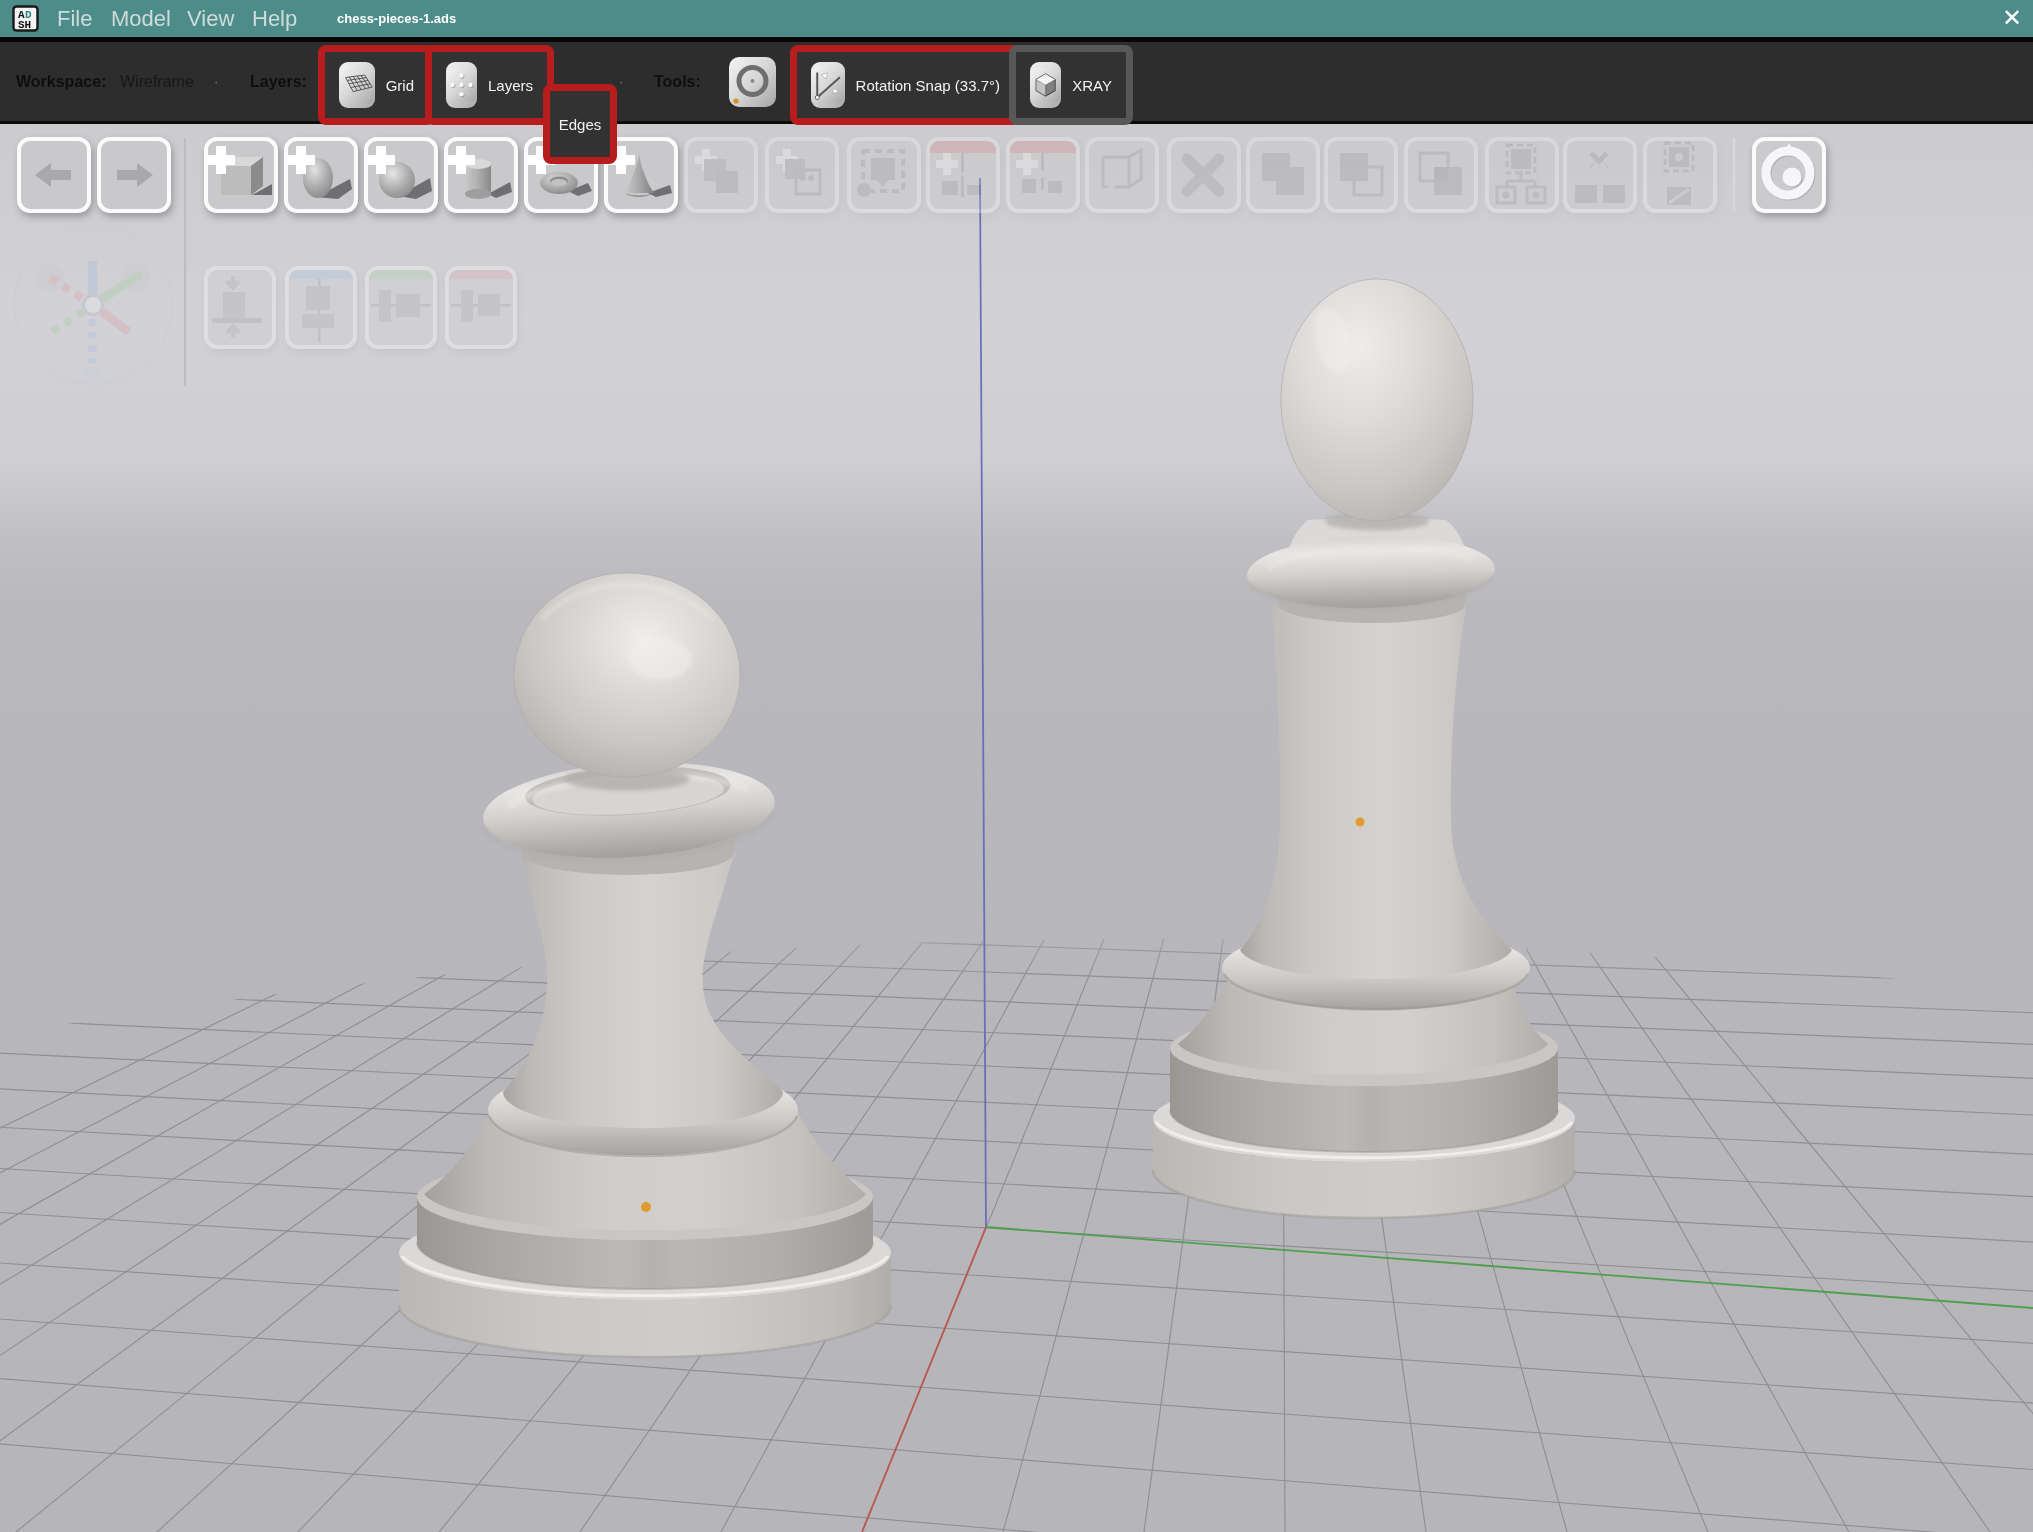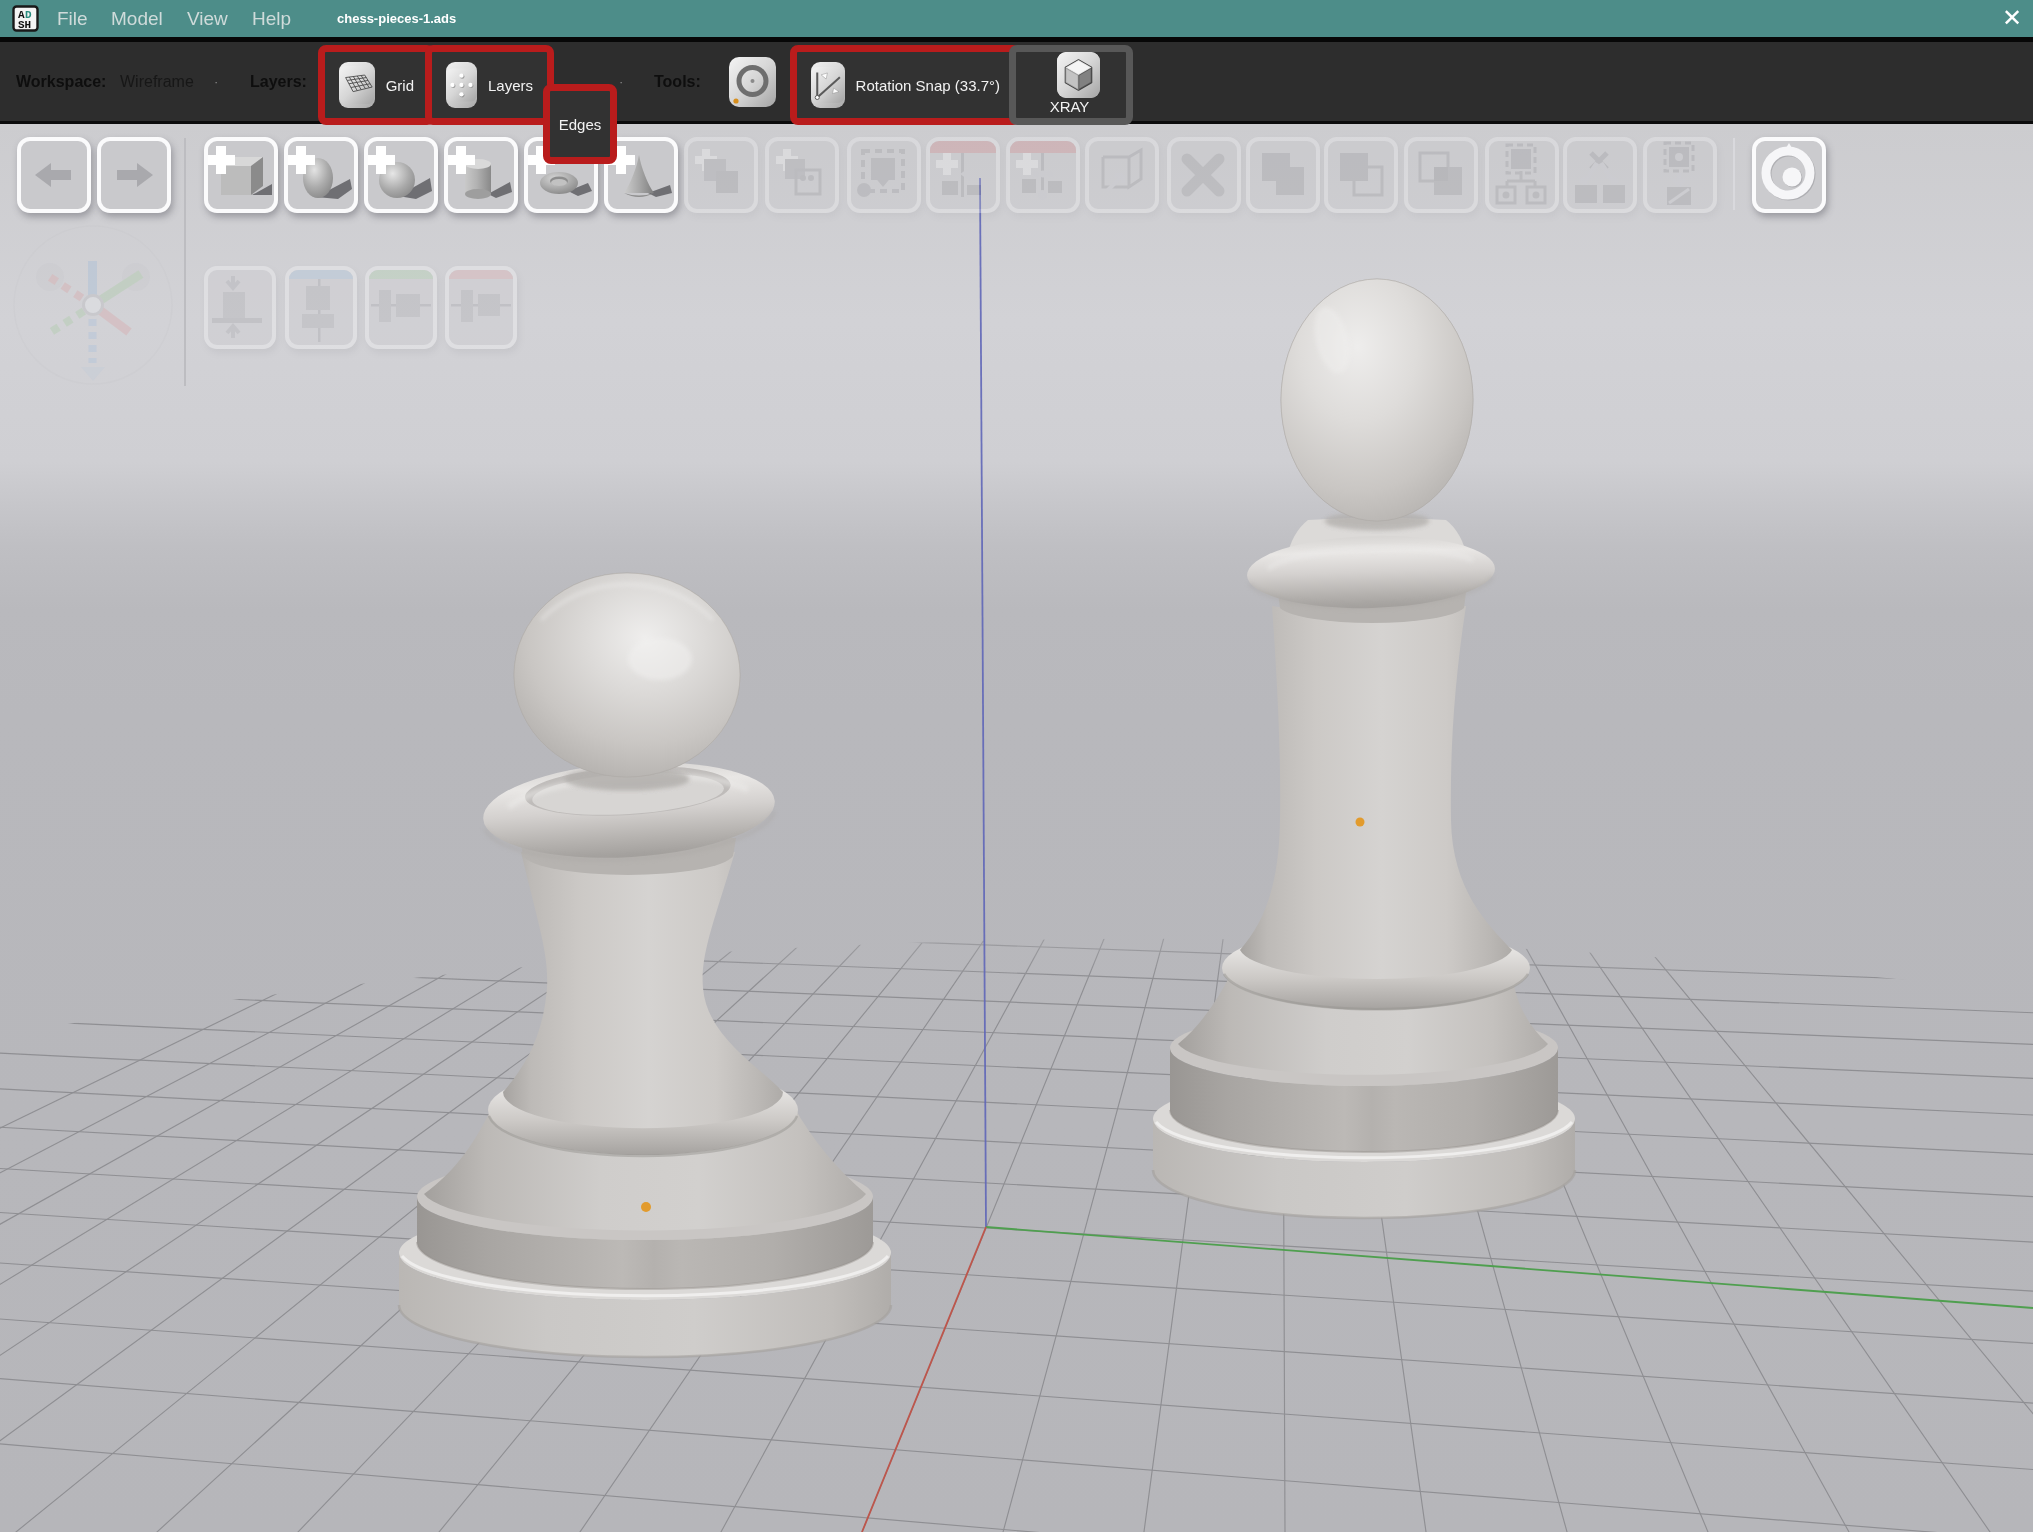--- a/index.html
+++ b/index.html
@@ -1,30 +1,30 @@
 <!DOCTYPE html>
 <html><head>
 <meta charset="utf-8">
 <style>
   html,body{margin:0;padding:0;background:#000;}
   #app{position:relative;width:2033px;height:1532px;overflow:hidden;font-family:"Liberation Sans",sans-serif;background:#2d2d2d;}
   
   #titlebar{position:absolute;left:0;top:0;width:2033px;height:37px;background:#4d8d89;}
-  #titlebar .menu{position:absolute;top:0;height:37px;line-height:37px;color:#cfdbda;font-size:19px;}
+  #titlebar .menu{position:absolute;top:0;height:37px;line-height:37px;color:#cfdbda;font-size:22px;}
   #logo{position:absolute;left:12px;top:5px;}
   #fname{position:absolute;left:337px;top:0;height:37px;line-height:37px;color:#fff;font-size:13px;font-weight:bold;}
   #closex{position:absolute;right:11px;top:0px;height:37px;line-height:35px;color:#fff;font-size:24px;font-weight:400;}
   #blackline{position:absolute;left:0;top:37px;width:2033px;height:5px;background:#070707;}
   
   #toolbar{position:absolute;left:0;top:42px;width:2033px;height:79px;background:#2d2d2d;border-bottom:3px solid #0b0b0b;}
   .tlabel{position:absolute;top:0;height:79px;line-height:79px;color:#0e0e0e;font-weight:bold;font-size:16px;}
   .tval{position:absolute;top:0;height:79px;line-height:79px;color:#171717;font-size:16px;}
   .tdot{position:absolute;top:0;height:79px;line-height:79px;color:#8a8a8a;font-size:13px;}
   .tbtn{position:absolute;top:3px;height:66px;border-radius:8px;border:7px solid #b91c1c;background:#323232;display:flex;align-items:center;}
-  .tbtn.gray{border-color:#585858;flex-direction:column;}
+  .tbtn.gray{border-color:#585858;}
   .ticon{width:43px;height:46px;border-radius:9px;margin-left:14px;background:linear-gradient(135deg,#f2f2f2 0%,#d8d8d8 45%,#a8a8a8 100%);}
   .tbtxt{color:#f2f2f2;font-size:15px;margin-left:11px;margin-right:14px;white-space:nowrap;}
   
   #viewport{position:absolute;left:0;top:124px;width:2033px;height:1408px;}
   #scene{position:absolute;left:0;top:0;}
   
   .vbtn{position:absolute;width:66px;height:68px;border-radius:13px;border:4px solid #fbfbfc;background:#c9c9cc;box-shadow:2px 4px 7px rgba(90,90,100,0.45);}
   .vbtn.dis{opacity:0.27;box-shadow:2px 4px 7px rgba(90,90,100,0.25);}
   .valign{position:absolute;width:64px;height:75px;border-radius:13px;border:4px solid #fbfbfc;background:#cecdd1;box-shadow:2px 4px 7px rgba(90,90,100,0.28);opacity:0.33;overflow:hidden;}
   .vsep{position:absolute;width:2px;background:#bdbdc1;}

